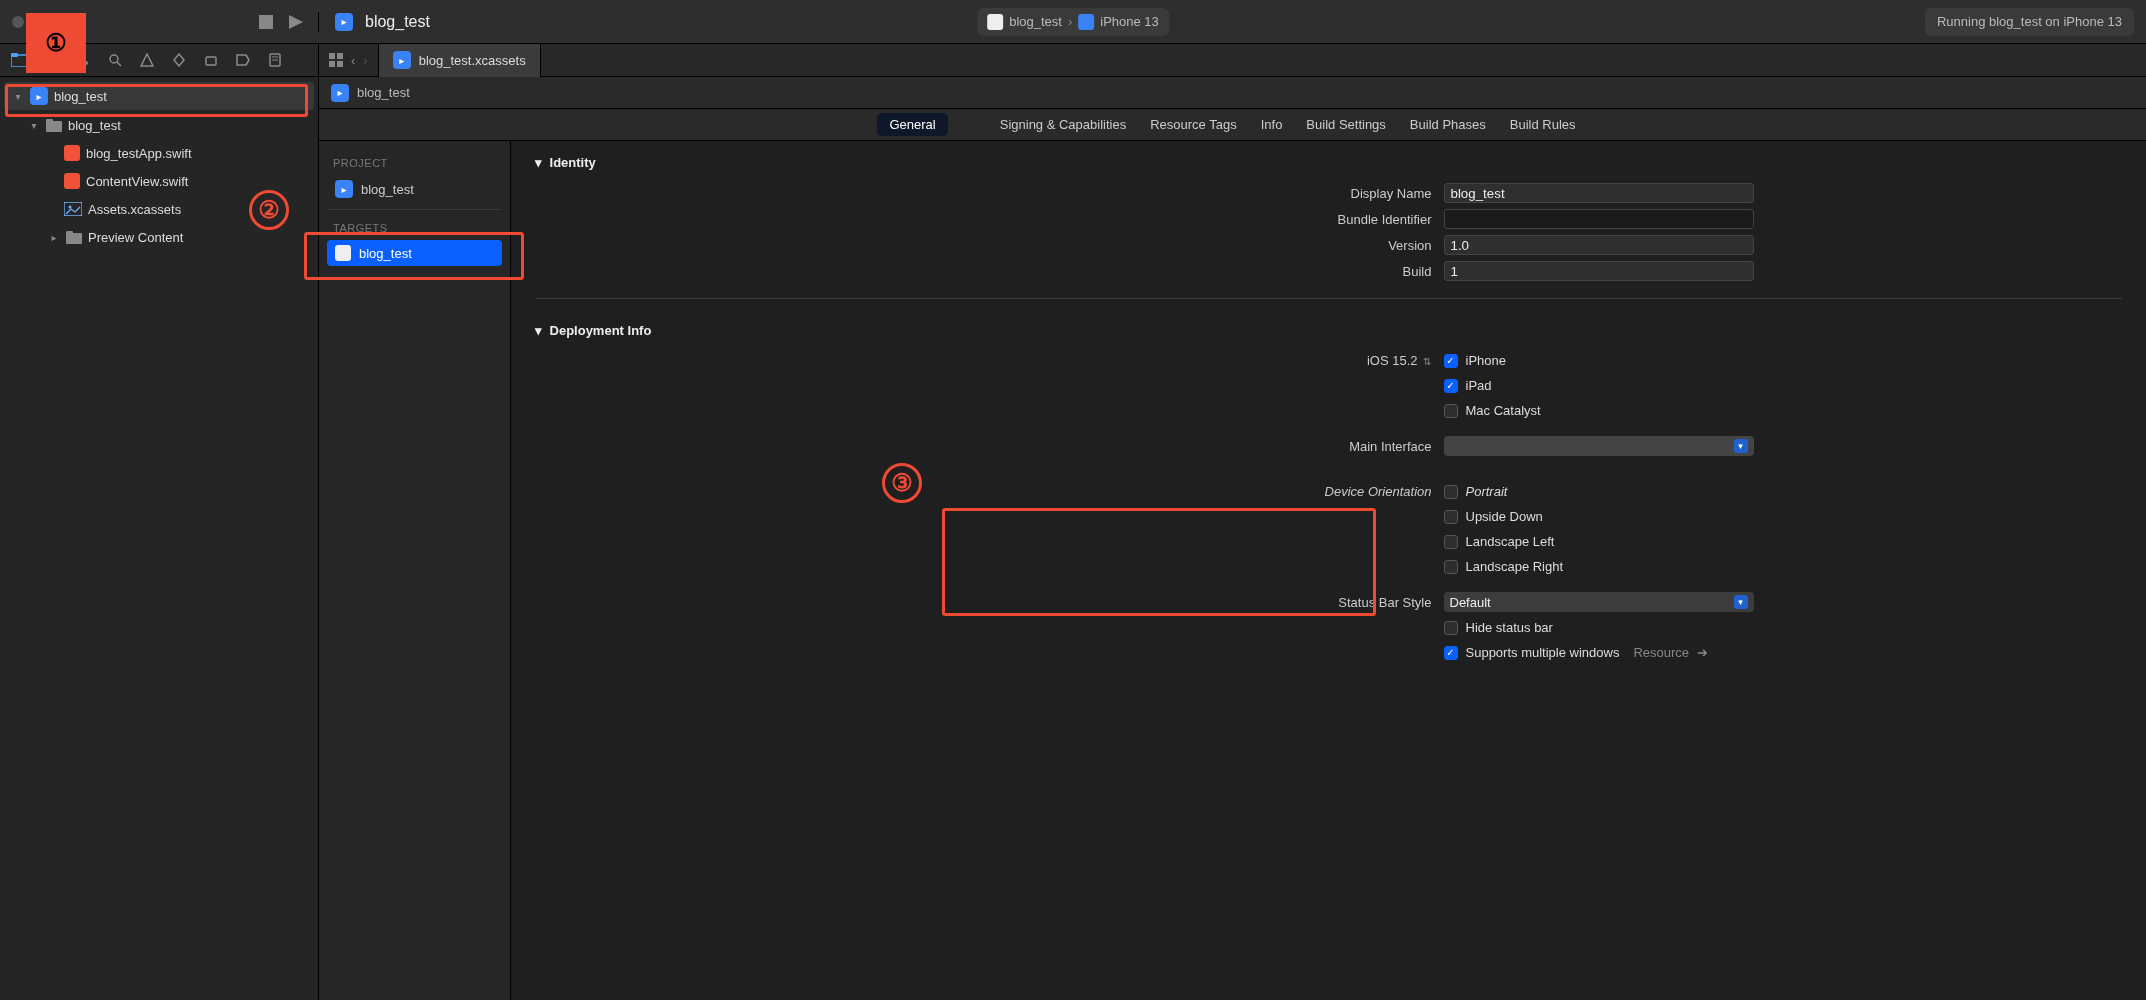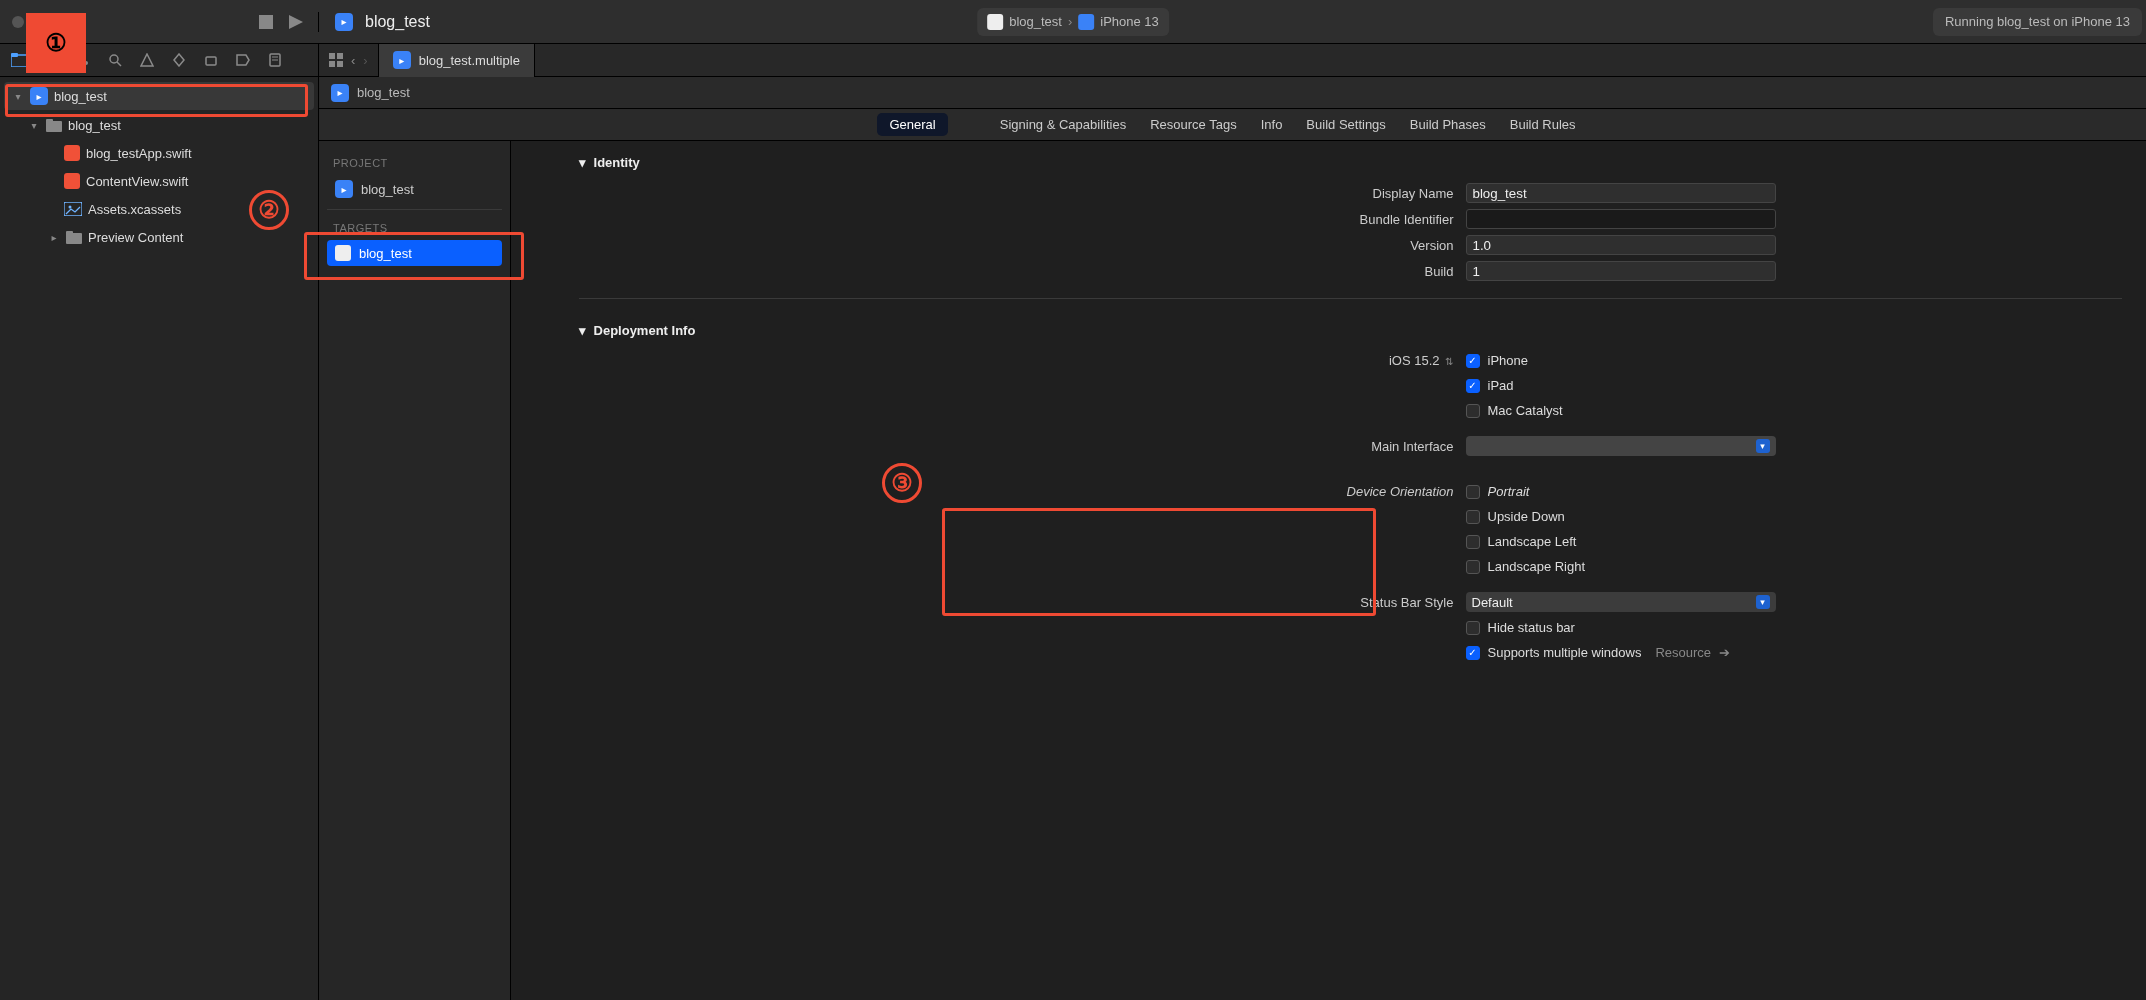--- a/index.html
+++ b/index.html
@@ -10,21 +10,21 @@
 .topbar{display:flex;align-items:center;height:44px;background:#2e2e2e;border-bottom:1px solid #000;}
 .topbar-left{display:flex;align-items:center;gap:10px;padding:0 12px;width:319px;border-right:1px solid #000;}
 .mac-dots{display:flex;gap:8px;margin-right:20px;}
 .mac-dot{width:12px;height:12px;border-radius:50%;background:#555;}
 .tb-btn{width:20px;height:20px;display:flex;align-items:center;justify-content:center;color:#888;}
 .topbar-mid{display:flex;align-items:center;padding:0 16px;gap:12px;flex:1;}
 .proj-icon{width:18px;height:18px;background:#3a82f7;border-radius:4px;display:inline-flex;align-items:center;justify-content:center;font-size:10px;color:#fff;}
 .title{font-size:16px;font-weight:500;color:#eee;}
 .scheme-pill{position:absolute;left:50%;transform:translateX(-50%);display:flex;align-items:center;gap:6px;background:#3a3a3a;border-radius:6px;height:28px;padding:0 10px;color:#bbb;}
 .chev{color:#888;}
-.status-pill{position:absolute;right:4px;display:flex;align-items:center;background:#3a3a3a;border-radius:6px;height:28px;padding:0 12px;color:#bbb;}
+.status-pill{position:absolute;right:12px;display:flex;align-items:center;background:#3a3a3a;border-radius:6px;height:28px;padding:0 12px;color:#bbb;}
 
 
 .subbar{display:flex;height:33px;background:#282828;border-bottom:1px solid #000;}
 .nav-icons{display:flex;align-items:center;gap:14px;padding:0 10px;width:319px;border-right:1px solid #000;}
 .nav-icons .ic{width:18px;height:18px;color:#8a8a8a;display:flex;align-items:center;justify-content:center;}
 .nav-icons .ic.active{color:#4ea1ff;}
 .tab-zone{display:flex;align-items:center;flex:1;}
 .tab-zone .seg{display:flex;align-items:center;gap:8px;padding:0 10px;color:#888;}
 .file-tab{display:flex;align-items:center;gap:8px;background:#3b3b3b;height:33px;padding:0 14px;border-right:1px solid #000;border-left:1px solid #000;}
 
@@ -36,21 +36,21 @@
 .tree-row .disc{width:12px;text-align:center;color:#888;font-size:10px;}
 .folder-ic{color:#888;}
 .swift-ic{width:16px;height:16px;background:#f05138;border-radius:3px;display:inline-block;}
 .indent1{padding-left:28px;}
 .indent2{padding-left:48px;}
 .indent2b{padding-left:64px;}
 
 
 .editor{flex:1;display:flex;flex-direction:column;background:#1f1f1f;}
 .crumbs{display:flex;align-items:center;height:32px;background:#2a2a2a;border-bottom:1px solid #000;padding:0 12px;gap:8px;color:#bbb;}
-.editor-body{flex:1;display:flex;gap:44px;}
+.editor-body{flex:1;display:flex;}
 .proj-panel{width:192px;background:#262626;border-right:1px solid #000;padding:10px 8px 10px 8px;}
 .panel-hdr{font-size:11px;letter-spacing:.5px;color:#777;padding:6px 6px;text-transform:uppercase;}
 .panel-item{display:flex;align-items:center;gap:8px;padding:5px 8px;border-radius:4px;color:#ccc;}
 .panel-item.sel{background:#0a60ff;color:#fff;}
 .panel-item .sq{width:16px;height:16px;border-radius:3px;background:#eee;display:inline-block;}
 .panel-side-toggle{display:flex;align-items:center;height:32px;padding:0 10px;color:#888;}
 
 
 .config{flex:1;overflow:auto;padding-bottom:40px;}
 .config-tabs{display:flex;justify-content:center;align-items:center;height:32px;gap:0;border-bottom:1px solid #000;background:#2a2a2a;}
@@ -182,21 +182,21 @@
             <rect x="8" y="0" width="6" height="6" fill="#888"></rect>
             <rect x="0" y="8" width="6" height="6" fill="#888"></rect>
             <rect x="8" y="8" width="6" height="6" fill="#888"></rect>
           </svg>
         </span>
       <span style="color:#888;">‹</span>
       <span style="color:#555;">›</span>
     </div>
     <div class="file-tab">
       <span class="proj-icon">▸</span>
-      <span>blog_test.multiple</span>
+      <span>blog_test.xcassets</span>
     </div>
   </div>
 </div>
 
 <div class="main">
 
   <div class="sidebar">
     <div class="tree-row sel-row">
       <span class="disc">▾</span>
       <span class="proj-icon">▸</span>

